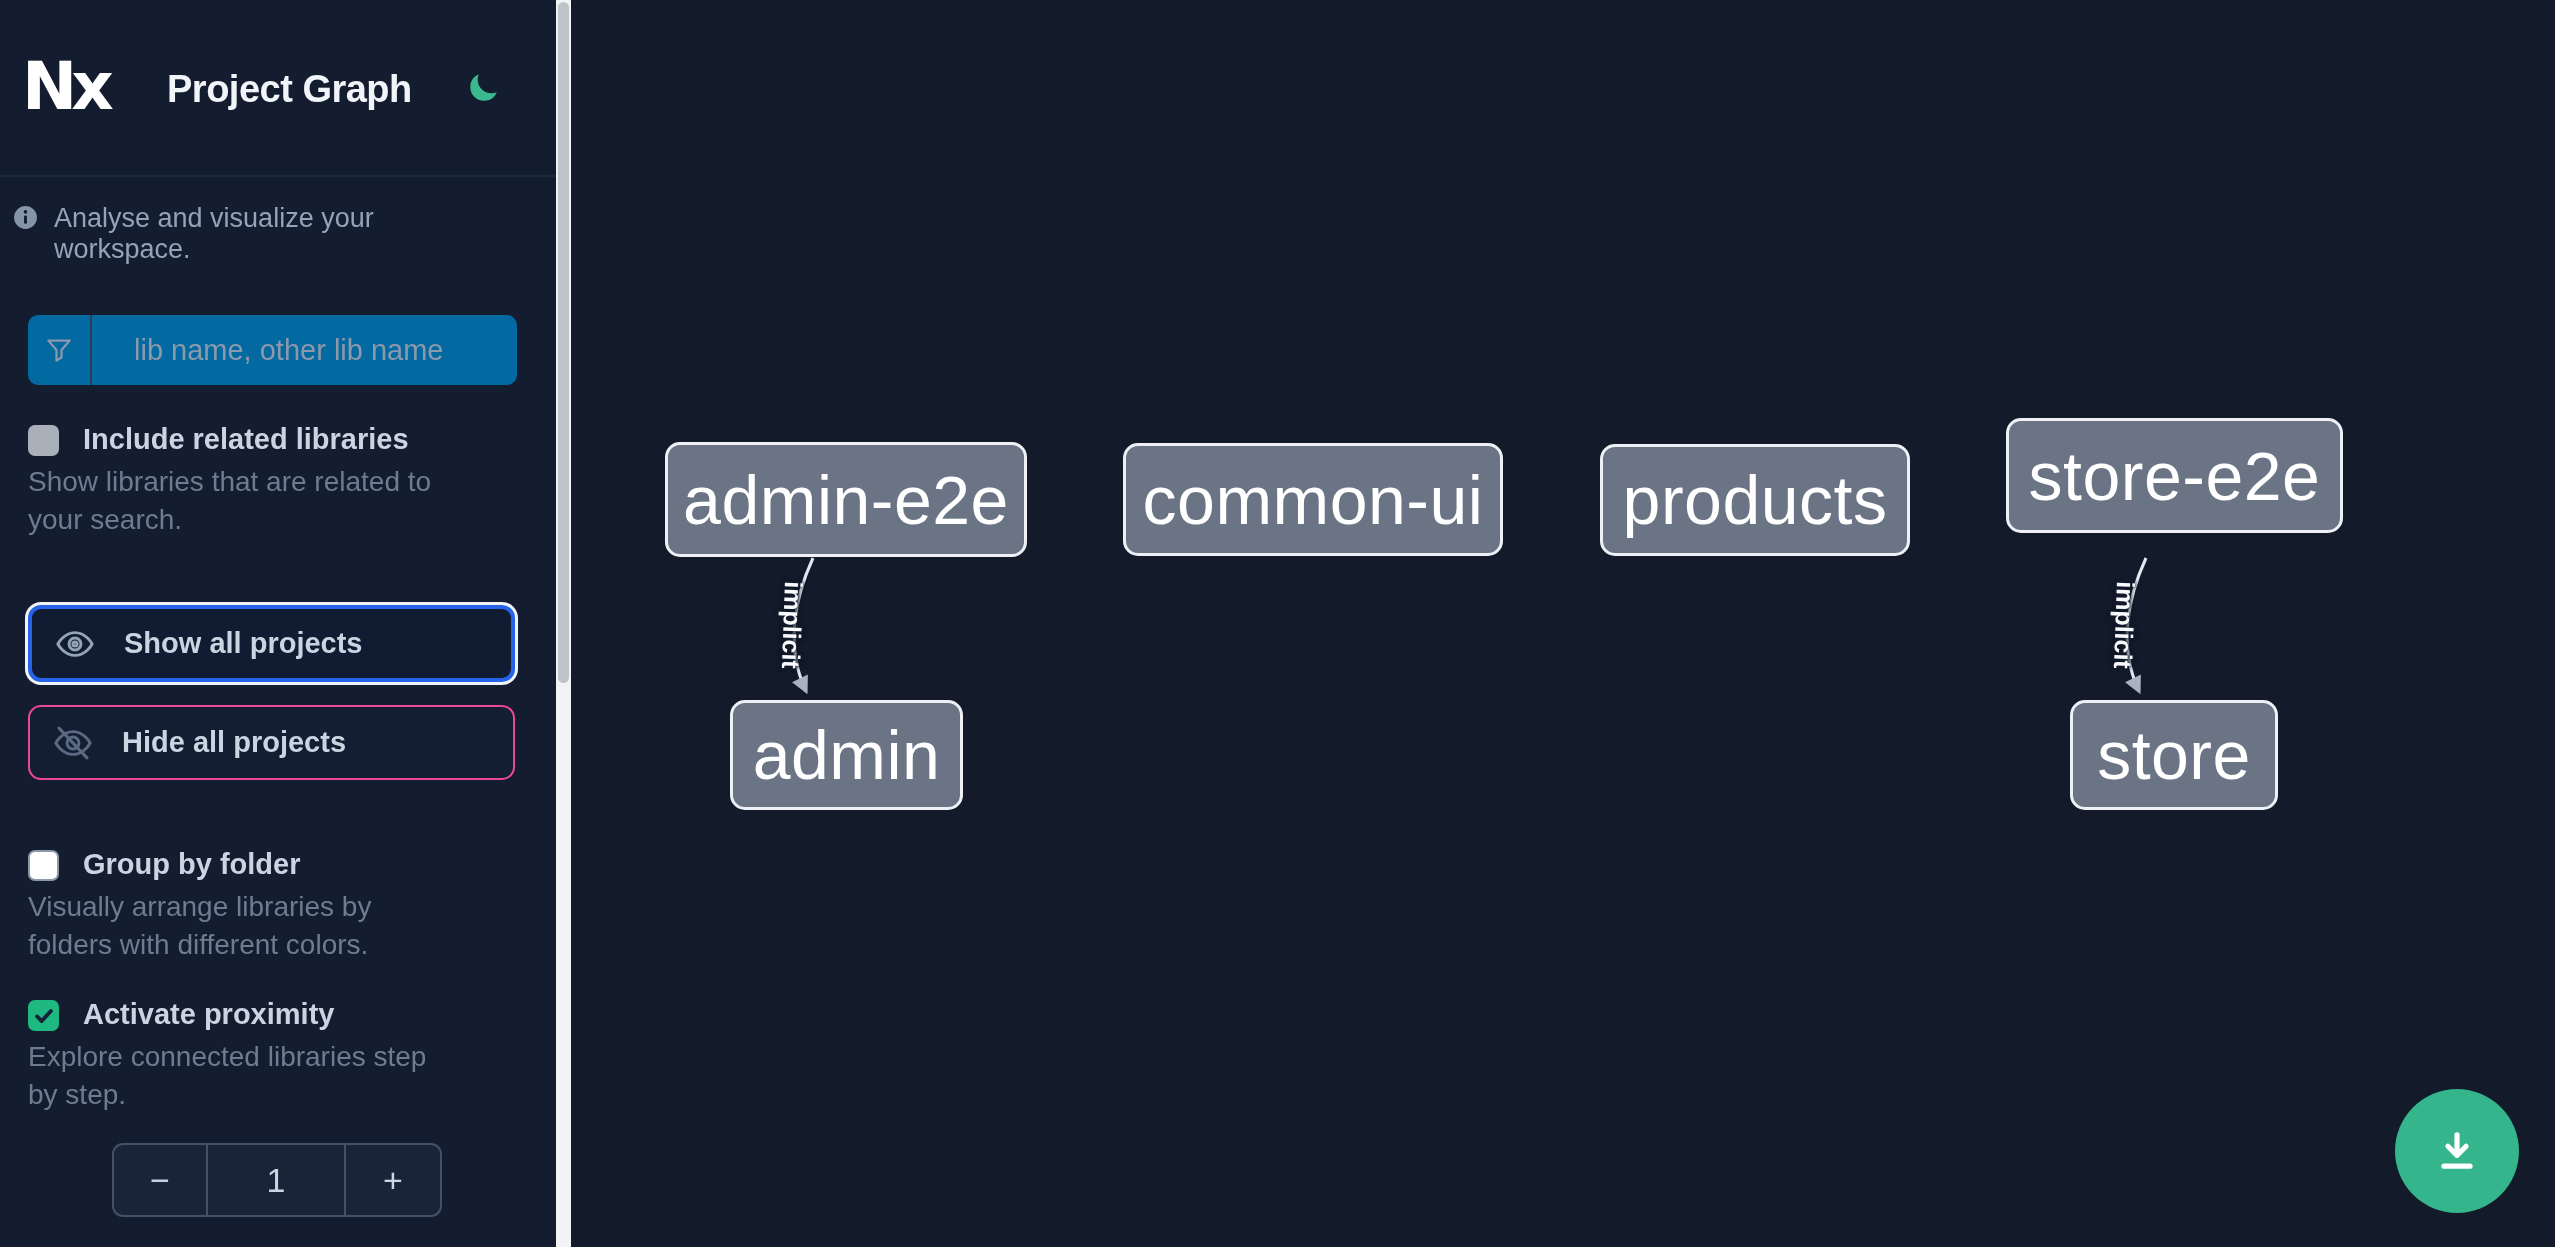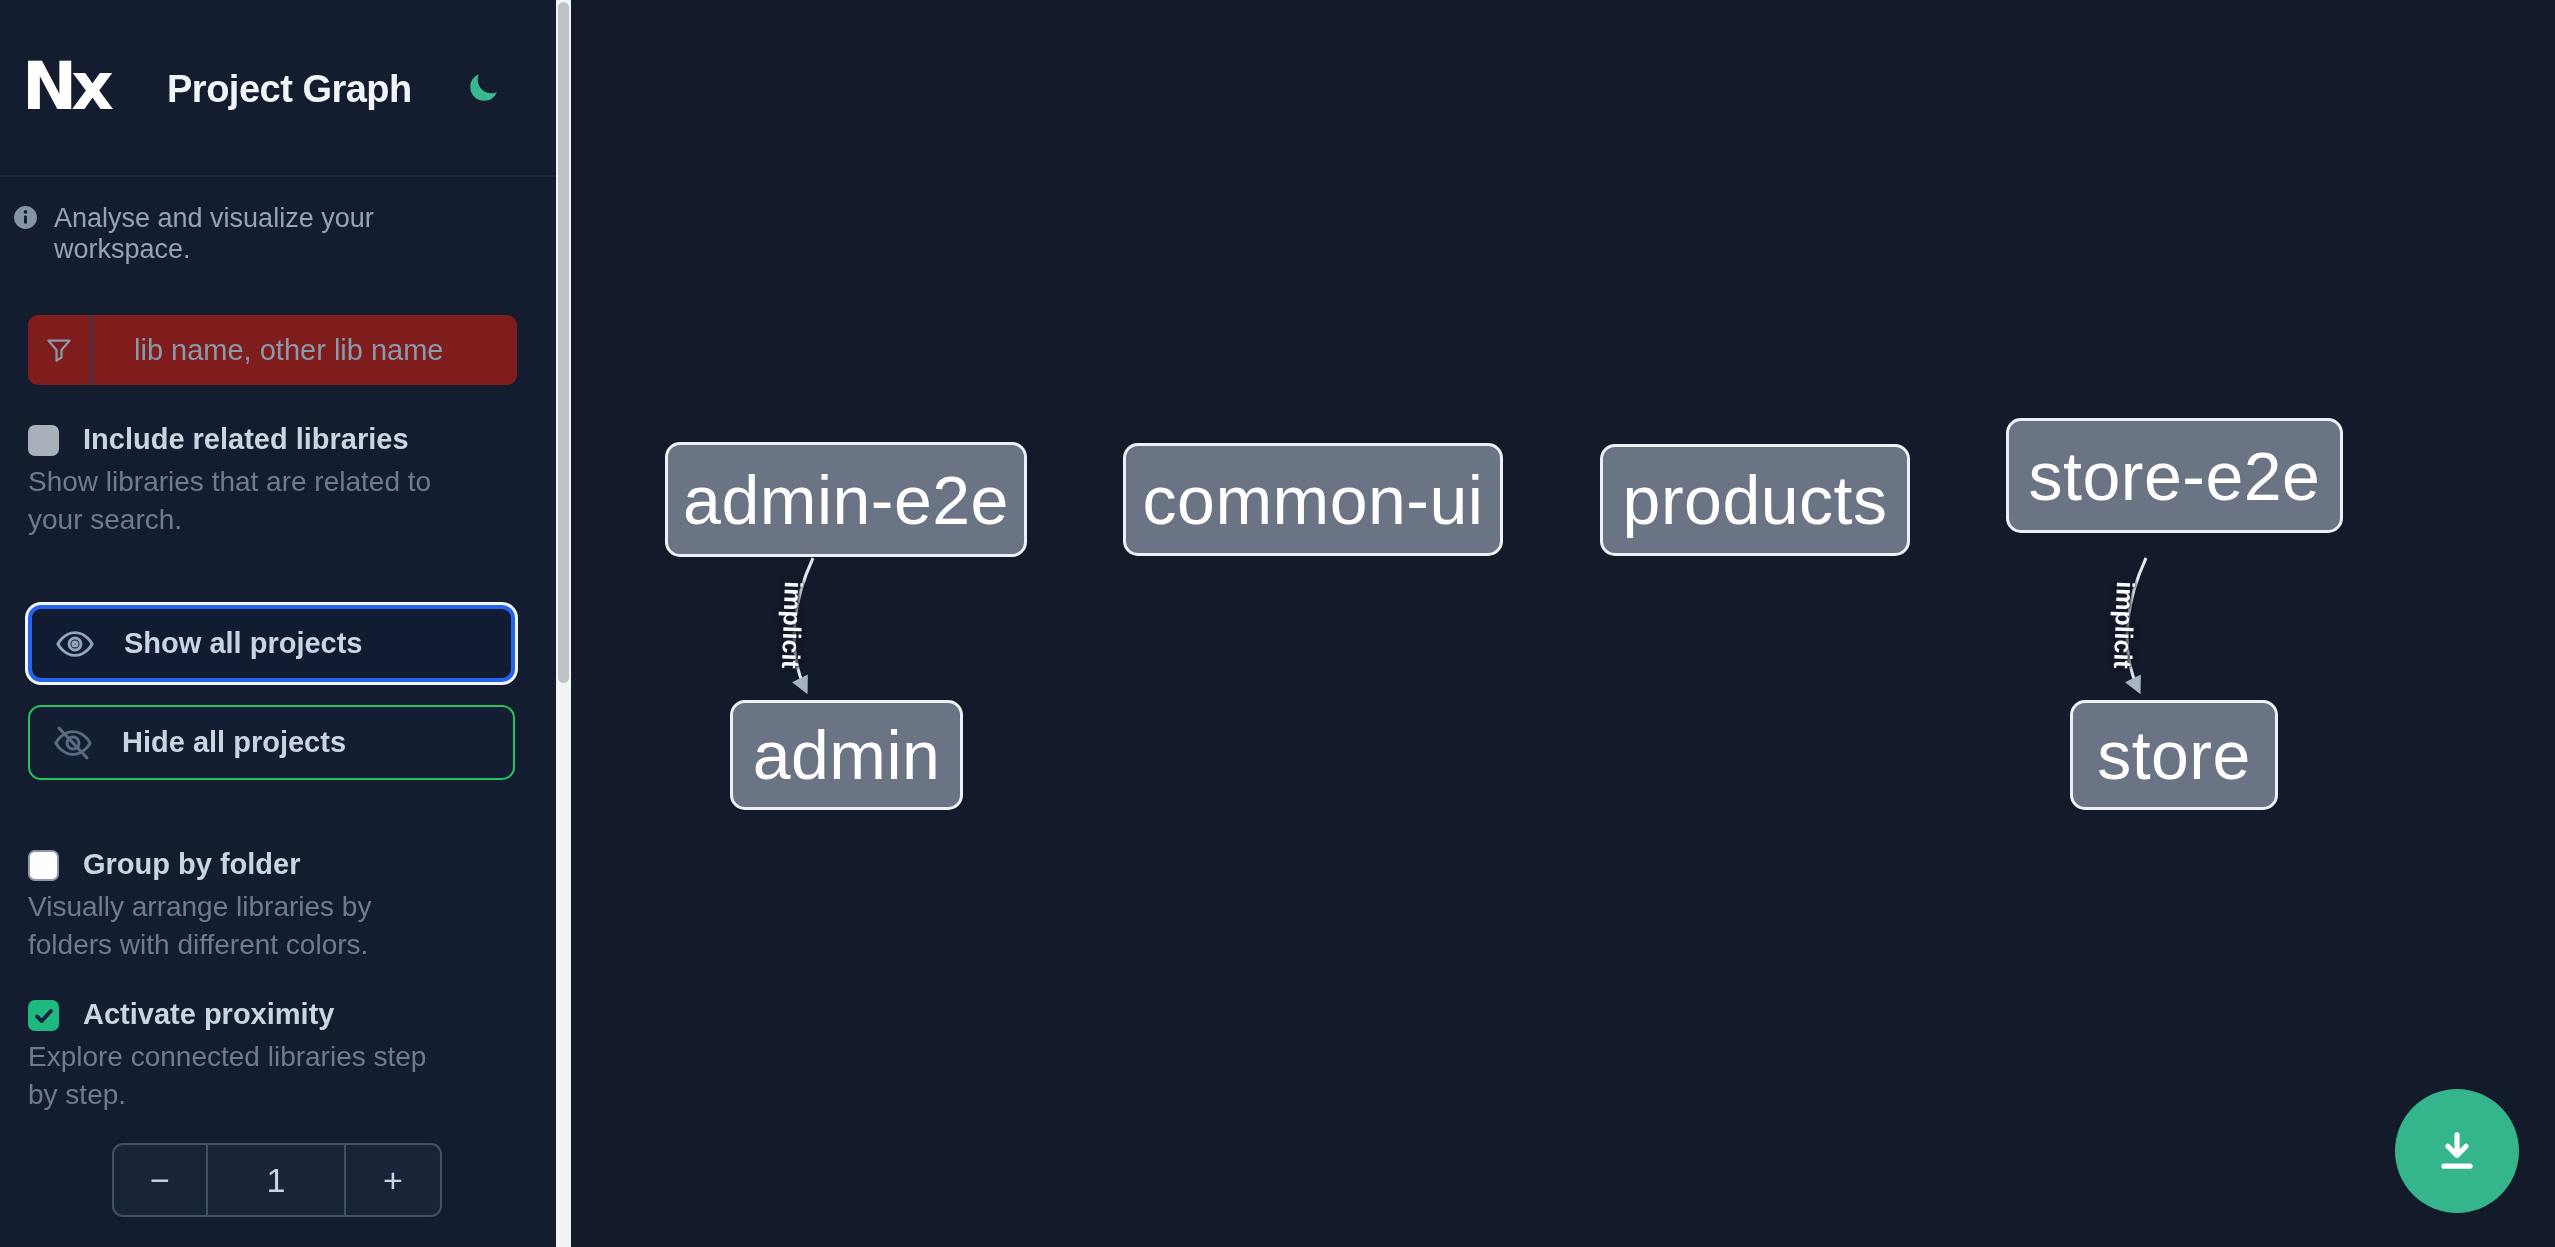--- a/index.html
+++ b/index.html
@@ -30,21 +30,21 @@
     color:#f1f5f9; font-size:38px; font-weight:700; letter-spacing:-0.5px;
   }
   .theme-toggle { position:absolute; left:466px; top:71px; width:34px; height:34px; cursor:pointer; }
 
   .info-row { position:absolute; left:12px; top:201px; width:500px; height:36px; }
   .info-icon { position:absolute; left:1px; top:4px; width:25px; height:25px; }
   .info-text { position:absolute; left:42px; top:2px; color:#94a3b8; font-size:27px; }
 
   .search-box {
     position:absolute; left:28px; top:315px; width:489px; height:70px;
-    background:#7f1d1d; border-radius:10px;
+    background:#0369a1; border-radius:10px;
   }
   .search-icon-cell {
     position:absolute; left:0; top:0; width:64px; height:70px;
     border-right:2px solid #2e3d57;
     display:flex; align-items:center; justify-content:center;
   }
   .search-input {
     position:absolute; left:66px; top:0; width:420px; height:70px;
     background:transparent; border:none; outline:none;
     color:#cbd5e1; font-size:29px; padding-left:40px;
@@ -80,21 +80,21 @@
     border-radius:13px; display:flex; align-items:center;
     cursor:pointer;
   }
   .btn-show {
     top:605px; background:#111b31;
     border:4px solid #2563eb;
     box-shadow:0 0 0 3px #f1f5f9;
   }
   .btn-hide {
     top:705px; height:75px; background:#141e33;
-    border:2px solid #22c55e;
+    border:2px solid #ec4899;
   }
   .btn-icon { margin-left:22px; width:42px; height:42px; flex:0 0 auto; }
   .btn-label { margin-left:28px; color:#cbd5e1; font-size:29px; font-weight:700; }
 
   .stepper {
     position:absolute; left:112px; top:1143px; width:330px; height:74px;
     border:2px solid #42506a; border-radius:11px;
     display:flex; background:#1a2438; overflow:hidden;
   }
   .step-btn {

